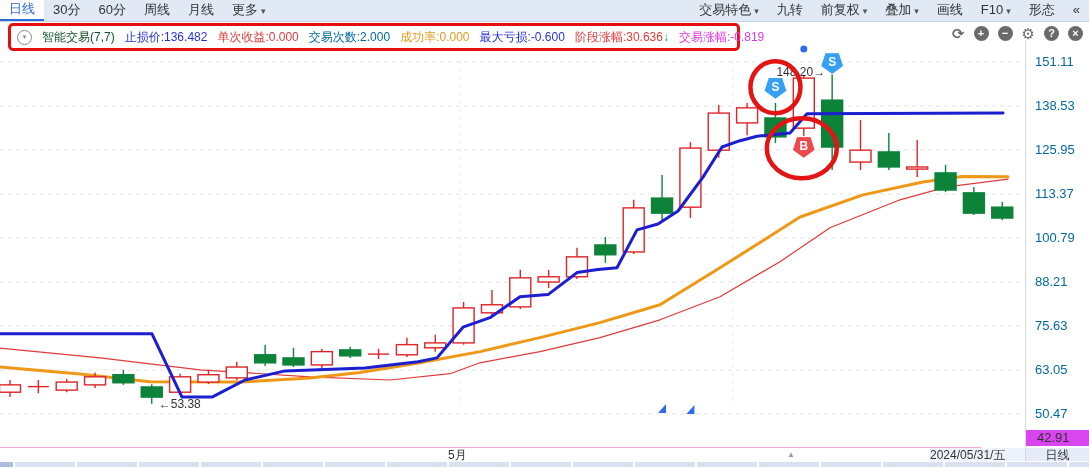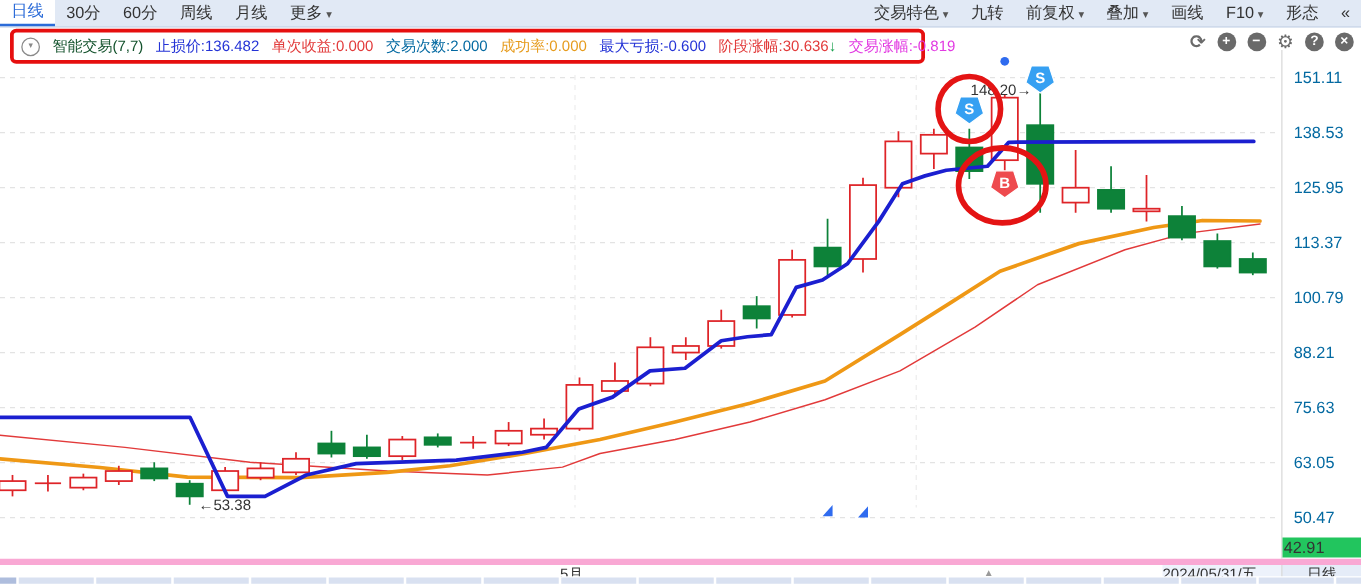--- a/index.html
+++ b/index.html
@@ -25,25 +25,25 @@
   #chart-icons{position:absolute;right:6px;top:26px;display:flex;gap:9px;align-items:center;z-index:5;}
   .gicon{color:#6a6a6a;font-size:15px;line-height:15px;font-weight:bold;}
   .cicon{width:15px;height:15px;border-radius:50%;background:#6a6a6a;color:#fff;
          font-size:11px;line-height:15px;text-align:center;font-weight:bold;}
   
   #chart{position:absolute;left:0;top:40px;z-index:1;}
   
   #yaxis{position:absolute;left:1025px;top:40px;width:64px;height:407px;background:#fff;
          border-left:1px solid #d9d9d9;z-index:2;}
   .ylabel{position:absolute;left:9px;font-size:13px;color:#0369a1;}
-  #ymin{position:absolute;left:0;top:390px;width:64px;height:16px;background:#22c55e;
-        font-size:13px;color:#333;line-height:16px;padding-left:1px;box-sizing:border-box;}
-  
-  #xaxis{position:absolute;left:0;top:447px;width:1089px;height:14px;background:#fff;
-         border-top:5px solid #f9a8d4;font-size:12px;color:#333;z-index:4;}
+  #ymin{position:absolute;left:0;top:390px;width:64px;height:16px;background:#d946ef;
+        font-size:13px;color:#333;line-height:16px;padding-left:11px;box-sizing:border-box;}
+  
+  #xaxis{position:absolute;left:0;top:447px;width:981px;height:14px;background:#fff;
+         border-top:1px solid #f9a8d4;font-size:12px;color:#333;z-index:4;}
   #month{position:absolute;left:448px;top:0;line-height:14px;}
   #handle{position:absolute;left:787px;top:0;font-size:8px;color:#9a9a9a;line-height:14px;}
   #datecell{position:absolute;left:930px;top:0;width:95px;height:14px;background:#edf2fb;
             text-align:left;line-height:14px;}
   #periodcell{position:absolute;left:1025px;top:0;width:64px;height:14px;background:#e5ecf8;
               text-align:center;line-height:14px;border-left:1px solid #d9d9d9;box-sizing:border-box;}
   
   #scroll{position:absolute;left:0;top:461px;width:1089px;height:7px;background:#fff;
           display:flex;align-items:center;gap:2px;overflow:hidden;z-index:4;}
   .seg{height:5px;background:#d9e1f1;flex:0 0 auto;}

